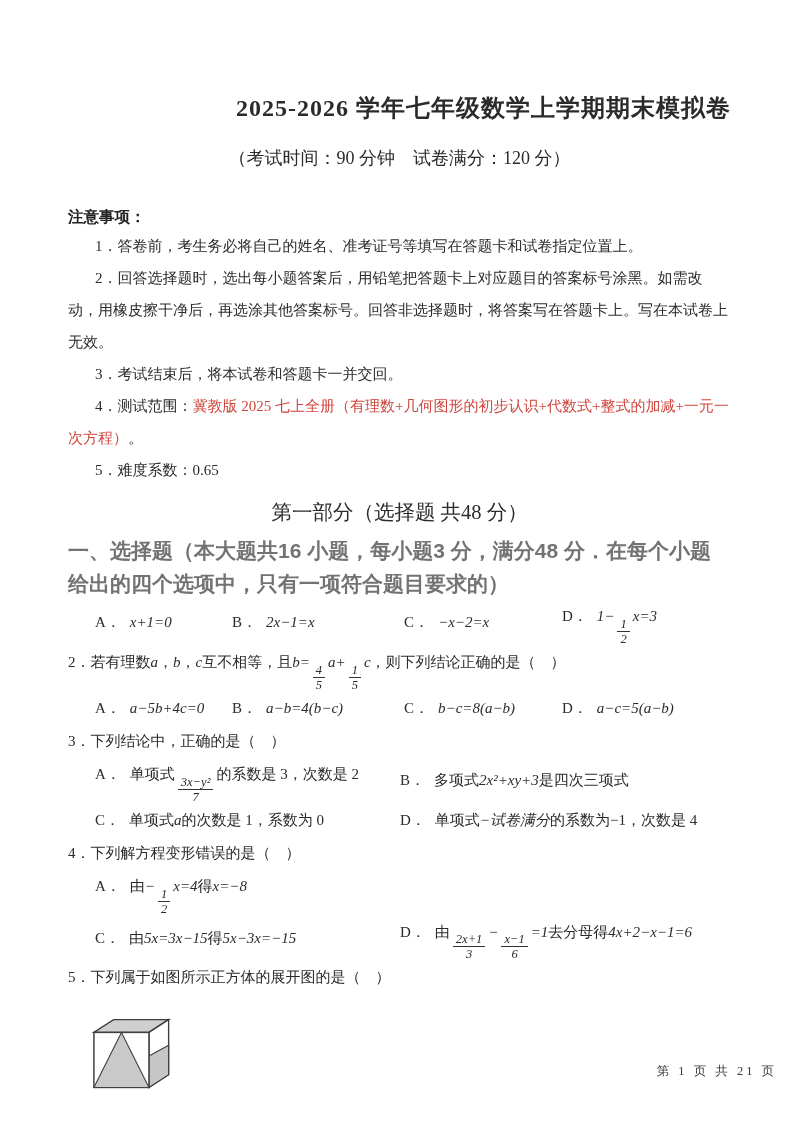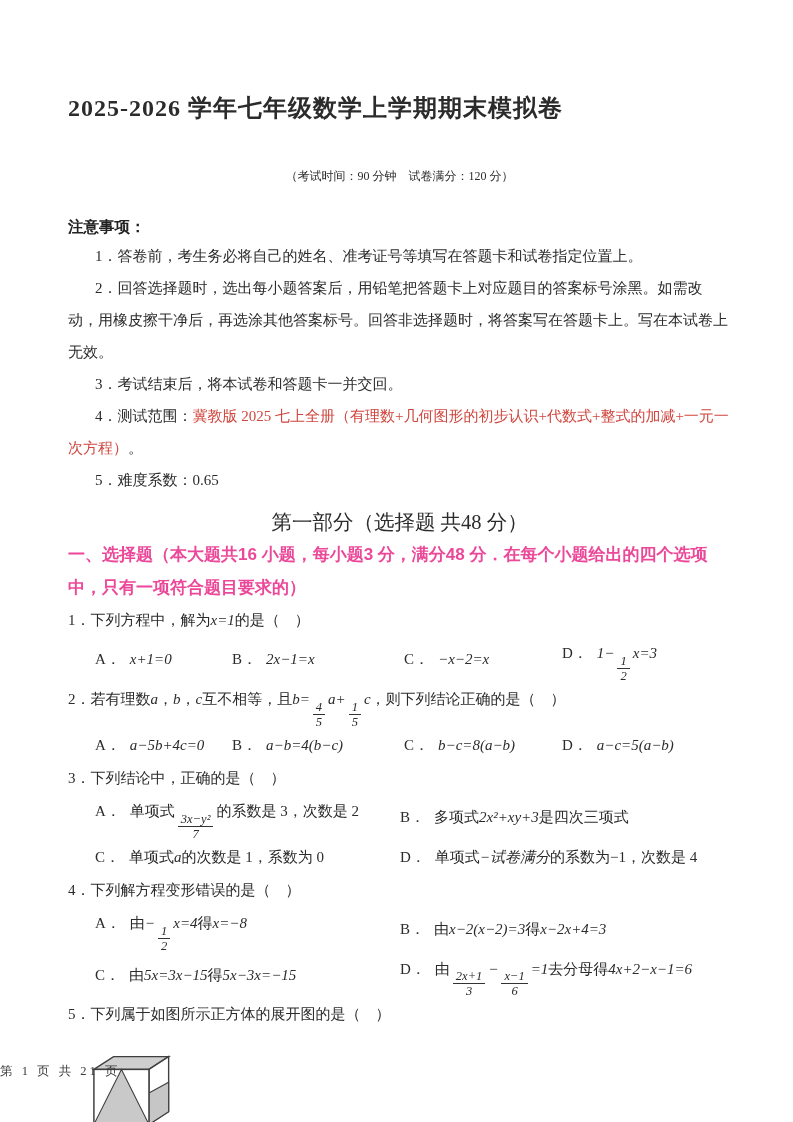--- a/index.html
+++ b/index.html
@@ -4,37 +4,37 @@
 <style>
   html,body{margin:0;padding:0;}
   body{
     width:793px;height:1122px;background:#ffffff;position:relative;
     color:#2b2b2b;font-family:"Liberation Serif","DejaVu Serif",serif;
     overflow:hidden;
   }
   .page{position:absolute;inset:0;padding:92px 62px 0 68px;box-sizing:border-box;}
 
   .title{
-    font-size:24px;font-weight:700;text-align:left;margin:0;line-height:32px;
+    font-size:24px;font-weight:700;text-align:right;margin:0;line-height:32px;
     font-family:"Liberation Serif","DejaVu Serif",serif;letter-spacing:1px;
   }
-  .subtitle{text-align:center;font-size:12px;margin-top:42px;line-height:20px;}
+  .subtitle{text-align:center;font-size:18px;margin-top:24px;line-height:20px;}
 
   .notice-heading{
     font-family:"Liberation Sans","DejaVu Sans",sans-serif;font-weight:700;
-    font-size:15.5px;margin-top:28px;line-height:26px;color:#222;
+    font-size:15.5px;margin-top:36px;line-height:26px;color:#222;
   }
   .notice-item{font-size:15px;line-height:32px;text-indent:27px;}
 
   .section-title{
     text-align:center;font-size:20.5px;font-weight:400;margin-top:10px;line-height:32px;
   }
   .intro{
     font-family:"Liberation Sans","DejaVu Sans",sans-serif;font-weight:600;
-    font-size:17px;line-height:33px;color:#ec4899;
+    font-size:21px;line-height:33px;margin-top:6px;color:#737373;
   }
 
   .question{font-size:15px;}
   .stem{line-height:33px;}
   .opts{display:grid;padding-left:27px;line-height:33px;align-items:center;}
   .opts-4{grid-template-columns:137px 172px 158px auto;}
   .opts-2{grid-template-columns:305px auto;}
   .opt{white-space:nowrap;}
   .opt-label{margin-right:9px;}
 
@@ -42,21 +42,21 @@
   .frac{
     display:inline-flex;flex-direction:column;align-items:center;
     vertical-align:-0.55em;margin:0 3px;font-size:12.5px;line-height:14px;
     font-style:italic;
   }
   .frac .num{border-bottom:1.2px solid #333;padding:0 3px;}
   .frac .den{padding:0 3px;}
 
   .figure{margin:12px 0 0 20px;height:100px;}
   .footer{
-    position:absolute;left:0;right:3px;bottom:42px;text-align:left;
+    position:absolute;left:0;right:16px;bottom:42px;text-align:right;
     font-size:12.5px;letter-spacing:3px;color:#3a3a3a;
   }
 </style>
 </head>
 <body>
 
 <div class="page">
 
   <h1 class="title">2025-2026 学年七年级数学上学期期末模拟卷</h1>
   <div class="subtitle">（考试时间：90 分钟　试卷满分：120 分）</div>
@@ -70,21 +70,20 @@
       <span>4．测试范围：</span><span style="color: rgb(207, 70, 62);">冀教版 2025 七上全册（有理数+几何图形的初步认识+代数式+整式的加减+一元一次方程）</span><span>。</span>
     </div>
     <div class="notice-item">5．难度系数：0.65</div>
   </div>
 
   <div class="section-title">第一部分（选择题 共48 分）</div>
   <div class="intro">一、选择题（本大题共16 小题，每小题3 分，满分48 分．在每个小题给出的四个选项中，只有一项符合题目要求的）</div>
 
   <div>
       <div class="question">
-        <div class="stem"><span class="cn">1．下列方程中，解为</span><span class="math">x=1</span><span class="cn">的是（　）</span></div>
         <div class="opts opts-4">
           <div class="opt"><span class="opt-label">A．</span><span class="math">x+1=0</span></div>
           <div class="opt"><span class="opt-label">B．</span><span class="math">2x−1=x</span></div>
           <div class="opt"><span class="opt-label">C．</span><span class="math">−x−2=x</span></div>
           <div class="opt"><span class="opt-label">D．</span><span class="math">1−</span><span class="frac">
               <span class="num">1</span>
               <span class="den">2</span>
             </span><span class="math">x=3</span></div>
         </div>
       </div>
@@ -117,21 +116,20 @@
           <div class="opt"><span class="opt-label">D．</span><span class="cn">单项式</span><span class="math">−试卷满分</span><span class="cn">的系数为−1，次数是 4</span></div>
         </div>
       </div>
       <div class="question">
         <div class="stem"><span class="cn">4．下列解方程变形错误的是（　）</span></div>
         <div class="opts opts-2">
           <div class="opt"><span class="opt-label">A．</span><span class="cn">由</span><span class="math">−</span><span class="frac">
               <span class="num">1</span>
               <span class="den">2</span>
             </span><span class="math">x=4</span><span class="cn">得</span><span class="math">x=−8</span></div>
-          <div class="opt"><span class="opt-label">B．</span><span class="cn">由</span><span class="math">x−2(x−2)=3</span><span class="cn">得</span><span class="math">x−2x+4=3</span></div>
         </div>
         <div class="opts opts-2">
           <div class="opt"><span class="opt-label">C．</span><span class="cn">由</span><span class="math">5x=3x−15</span><span class="cn">得</span><span class="math">5x−3x=−15</span></div>
           <div class="opt"><span class="opt-label">D．</span><span class="cn">由</span><span class="frac">
               <span class="num">2x+1</span>
               <span class="den">3</span>
             </span><span class="math">−</span><span class="frac">
               <span class="num">x−1</span>
               <span class="den">6</span>
             </span><span class="math">=1</span><span class="cn">去分母得</span><span class="math">4x+2−x−1=6</span></div>

